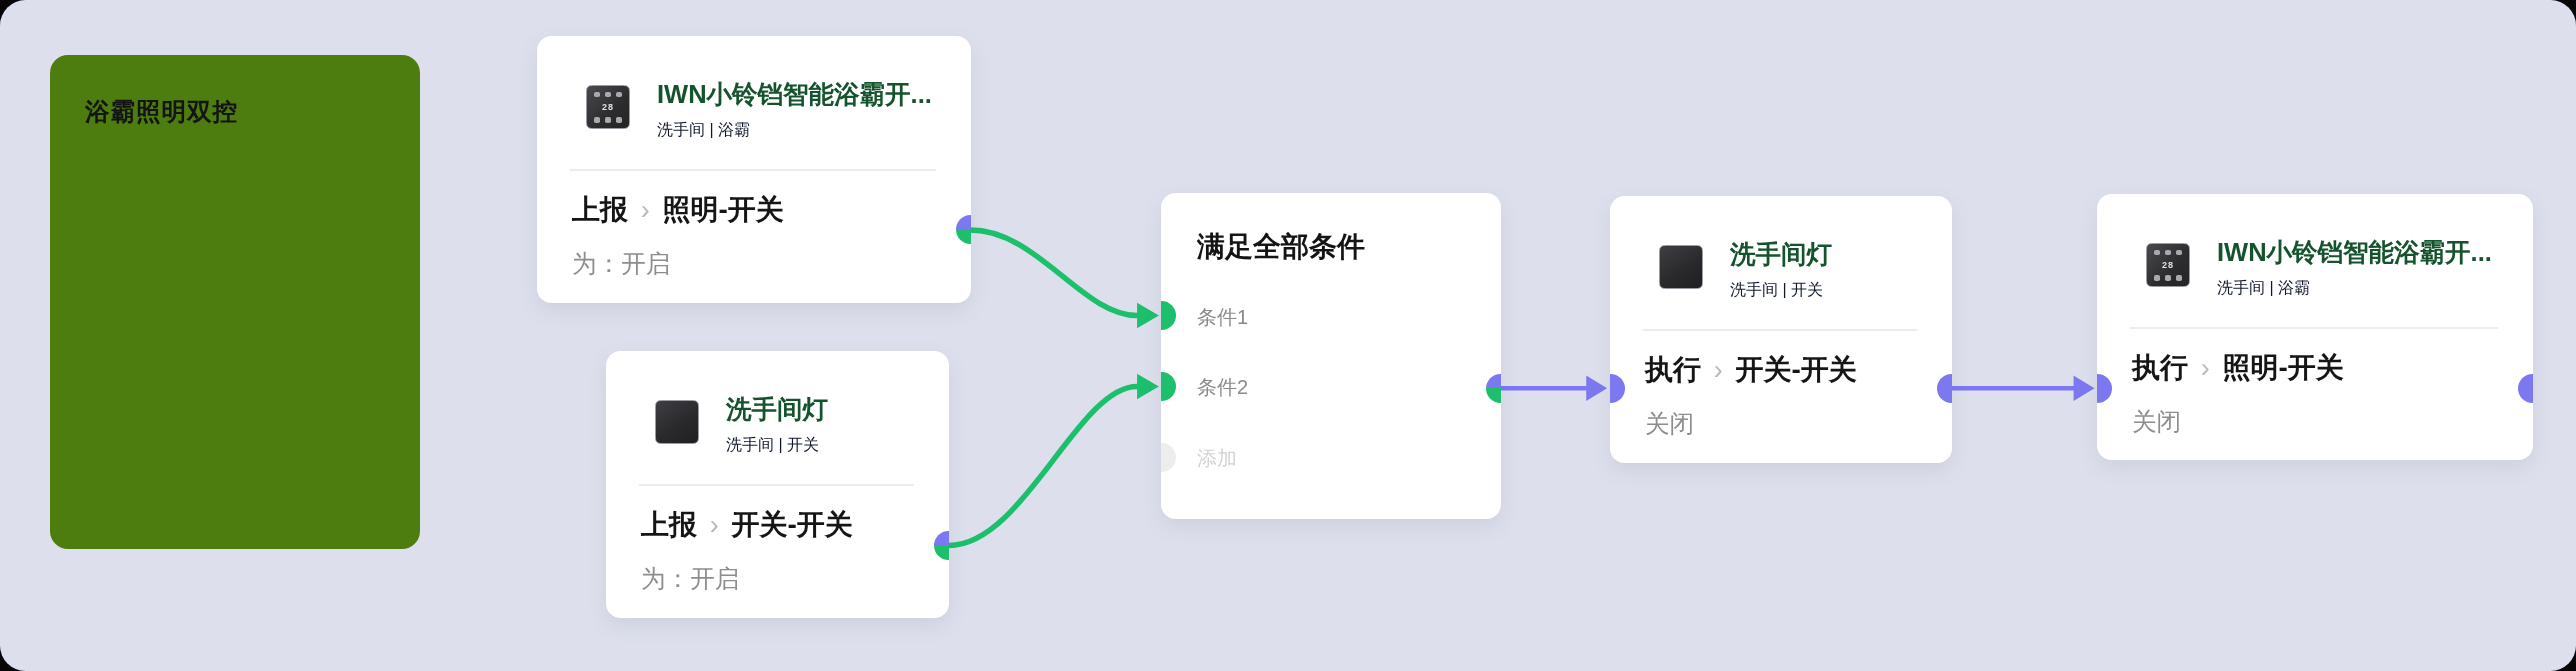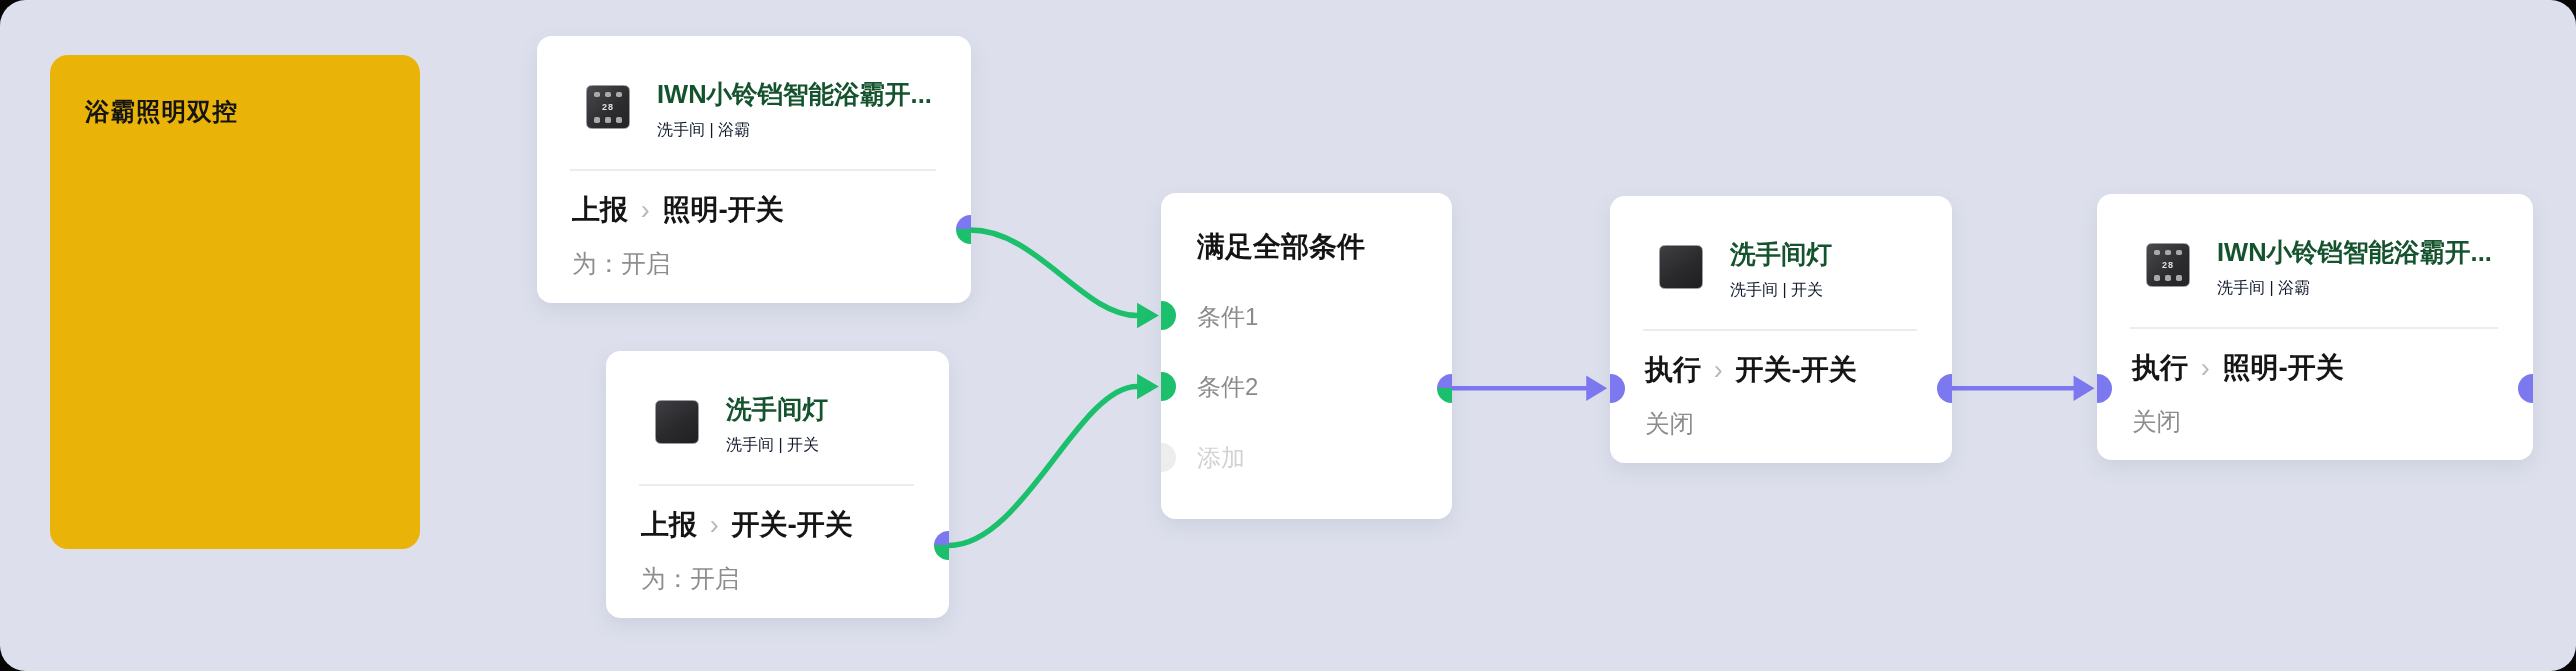--- a/index.html
+++ b/index.html
@@ -10,21 +10,21 @@
     position:relative;overflow:hidden;
   }
   .canvas{
     position:absolute;inset:0;
     background:#dde0ec;
     border-radius:25.5px;
   }
   
   .group-card{
     position:absolute;left:50px;top:55px;width:370px;height:494px;
-    background:#eab308;border-radius:18px;
+    background:#4d7c0f;border-radius:18px;
   }
   .group-card .group-title{
     position:absolute;left:35px;top:40px;
     font-size:24.6px;font-weight:700;color:#141414;letter-spacing:0.9px;
   }
   
   .card{
     position:absolute;background:#ffffff;border-radius:14.6px;
     box-shadow:0 7.3px 20px rgba(70,75,110,0.10);
     text-align:right;
@@ -59,21 +59,21 @@
     position:absolute;left:35px;top:212px;
     font-size:24.6px;line-height:31px;color:#8d8d8d;white-space:nowrap;
   }
   
   .cond-title{
     position:absolute;left:36px;top:36px;
     font-size:28px;line-height:35px;font-weight:700;color:#141414;white-space:nowrap;
   }
   .cond-row{
     position:absolute;left:36px;
-    font-size:24px;line-height:36px;color:#8a8a8a;white-space:nowrap;
+    font-size:20px;line-height:36px;color:#8a8a8a;white-space:nowrap;
   }
   .cond-row.add{color:#d2d2d2;}
   
   .port{position:absolute;width:14.6px;height:29px;}
   .port.right{right:0;border-radius:14.6px 0 0 14.6px;}
   .port.left{left:0;border-radius:0 14.6px 14.6px 0;}
   .port.green{background:#1cc06c;}
   .port.purple{background:#7c78f0;}
   .port.gray{background:#ededee;}
   .port.split{background:linear-gradient(to bottom,#7c78f0 0 50%,#1cc06c 50% 100%);}
@@ -125,21 +125,21 @@
   <div class="card" style="left:606px;top:351px;width:343px;height:267px;">
     <div class="dev-icon switch"></div>
     <div class="title">洗手间灯</div>
     <div class="subtitle">洗手间 | 开关</div>
     <div class="divider"></div>
     <div class="action-row"><span>上报</span><span class="chev">›</span><span>开关-开关</span></div>
     <div class="value-row">为：开启</div>
     <div class="port right split" style="top:180px;"></div>
   </div>
 
-  <div class="card" style="left:1161px;top:193px;width:291px;height:326px;">
+  <div class="card" style="left:1161px;top:193px;width:340px;height:326px;">
     <div class="cond-title">满足全部条件</div>
     <div class="cond-row" style="top:106px;">条件1</div>
     <div class="cond-row" style="top:176px;">条件2</div>
     <div class="cond-row add" style="top:247px;">添加</div>
     <div class="port left green" style="top:108px;"></div>
     <div class="port left green" style="top:179px;"></div>
     <div class="port left gray" style="top:250px;"></div>
     <div class="port right split" style="top:181px;"></div>
   </div>
 

